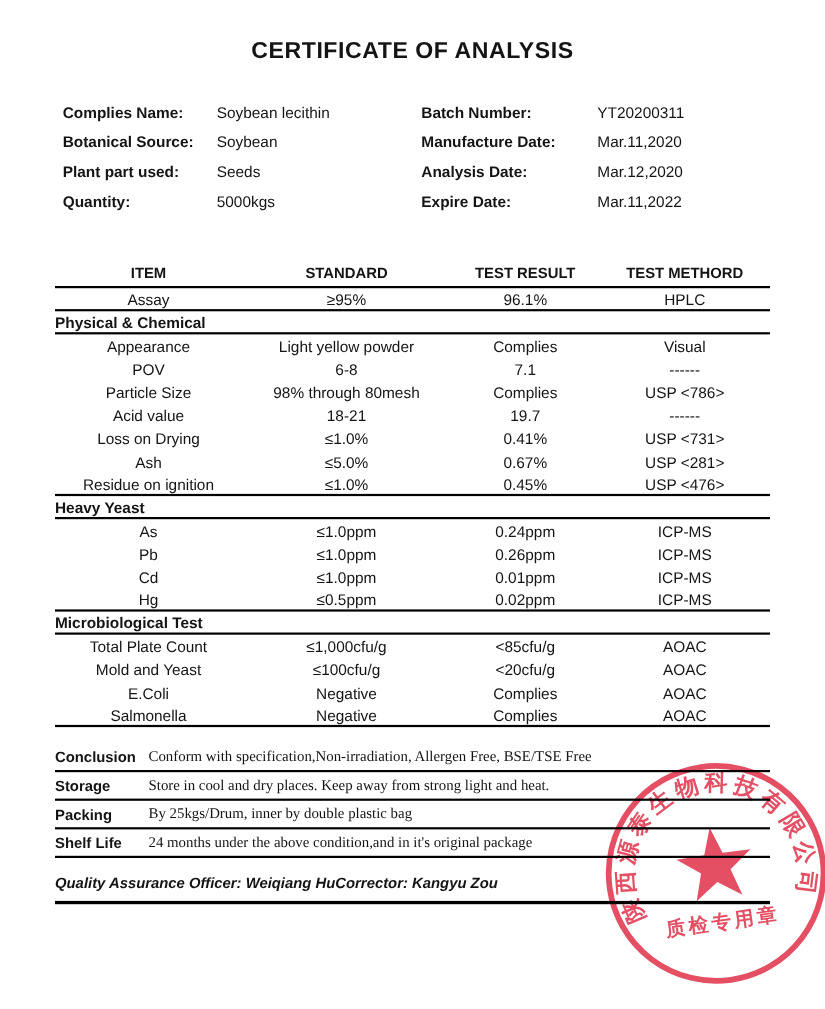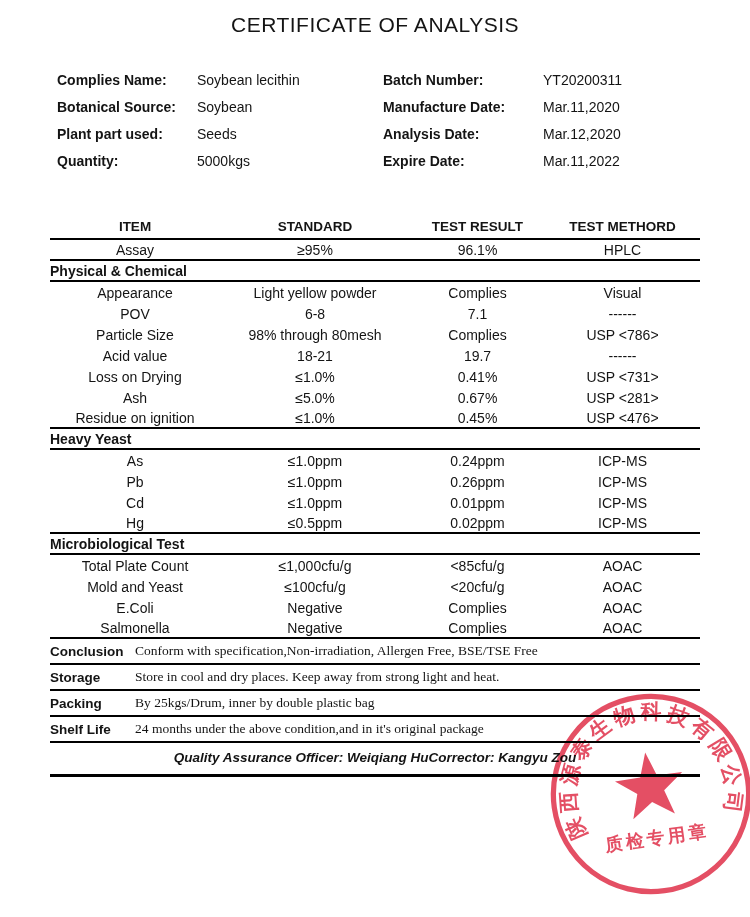--- a/index.html
+++ b/index.html
@@ -1,45 +1,45 @@
 <!DOCTYPE html>
 <html style="--stamp-color: #df3049;"><head>
 <meta charset="utf-8">
 <style>
   :root{ --stamp-color:#df3049; --ink:#141414; --rule:#000; }
   *{ box-sizing:border-box; }
   html,body{ margin:0; padding:0; background:#fff; }
   body{ font-family:"Liberation Sans",sans-serif; color:var(--ink); }
   .page{ position:relative; width:750px; height:917px; background:#fff; overflow:hidden; }
 
-  .title{ padding-top:13px; text-align:center; font-size:21px; font-weight:normal; letter-spacing:.5px; }
+  .title{ padding-top:13px; text-align:center; font-size:21px; font-weight:bold; letter-spacing:.5px;margin-top:22px; }
 
   .info{ display:flex; margin:29px 50px 0 57px; font-size:14px; }
   .info-col.left{ width:326px; }
   .info-col.right{ flex:1; }
   .info-row{ display:flex; height:27px; align-items:center; }
   .info-label{ font-weight:bold; }
   .left .info-label{ width:140px; flex:none; }
   .right .info-label{ width:160px; flex:none; }
 
   .tbl{ margin:41px 50px 0; font-size:14px; }
   .tr{ display:grid; grid-template-columns:170px 190px 135px 155px; align-items:center; height:21px; }
   .tr.head{ height:25px; border-bottom:2px solid var(--rule); font-weight:bold; font-size:13.5px; }
   .td{ text-align:center; white-space:nowrap; }
   .tr .td:first-child{ text-align:center; }
   .tr.section{ font-weight:bold; }
   .tr.section .td{ grid-column:1/-1; text-align:left; }
   .tr.rule{ border-bottom:2px solid var(--rule); }
 
-  .summary{ margin:0 50px; font-size:13.5px; }
+  .summary{ margin:15px 50px; font-size:13.5px; }
   .sum-row{ display:flex; align-items:center; height:26px; border-bottom:2px solid var(--rule); }
   .sum-label{ font-weight:bold; width:85px; flex:none; }
   .sum-value{ flex:1; white-space:nowrap;font-family:Liberation Serif, serif; }
 
-  .footer{ margin:7px 50px 0; display:flex; justify-content:center; align-items:center;
+  .footer{ margin:7px 50px 0; display:flex; justify-content:flex-start; align-items:center;
            font-size:13.5px; font-weight:bold; font-style:italic; padding-bottom:9px;
            border-bottom:3px solid var(--rule); }
 
   .stamp{ position:absolute; left:546px; top:689px; width:210px; height:210px;
           transform:rotate(-8deg); mix-blend-mode:multiply; opacity:.85; pointer-events:none; }
   .seal-ring-text{ font-size:20px; letter-spacing:4px; font-weight:bold;
                    fill:var(--stamp-color); font-family:"DejaVu Sans",sans-serif; }
   .seal-caption{ font-size:17px; letter-spacing:3px; font-weight:bold;
                  fill:var(--stamp-color); font-family:"DejaVu Sans",sans-serif; }
 </style>

